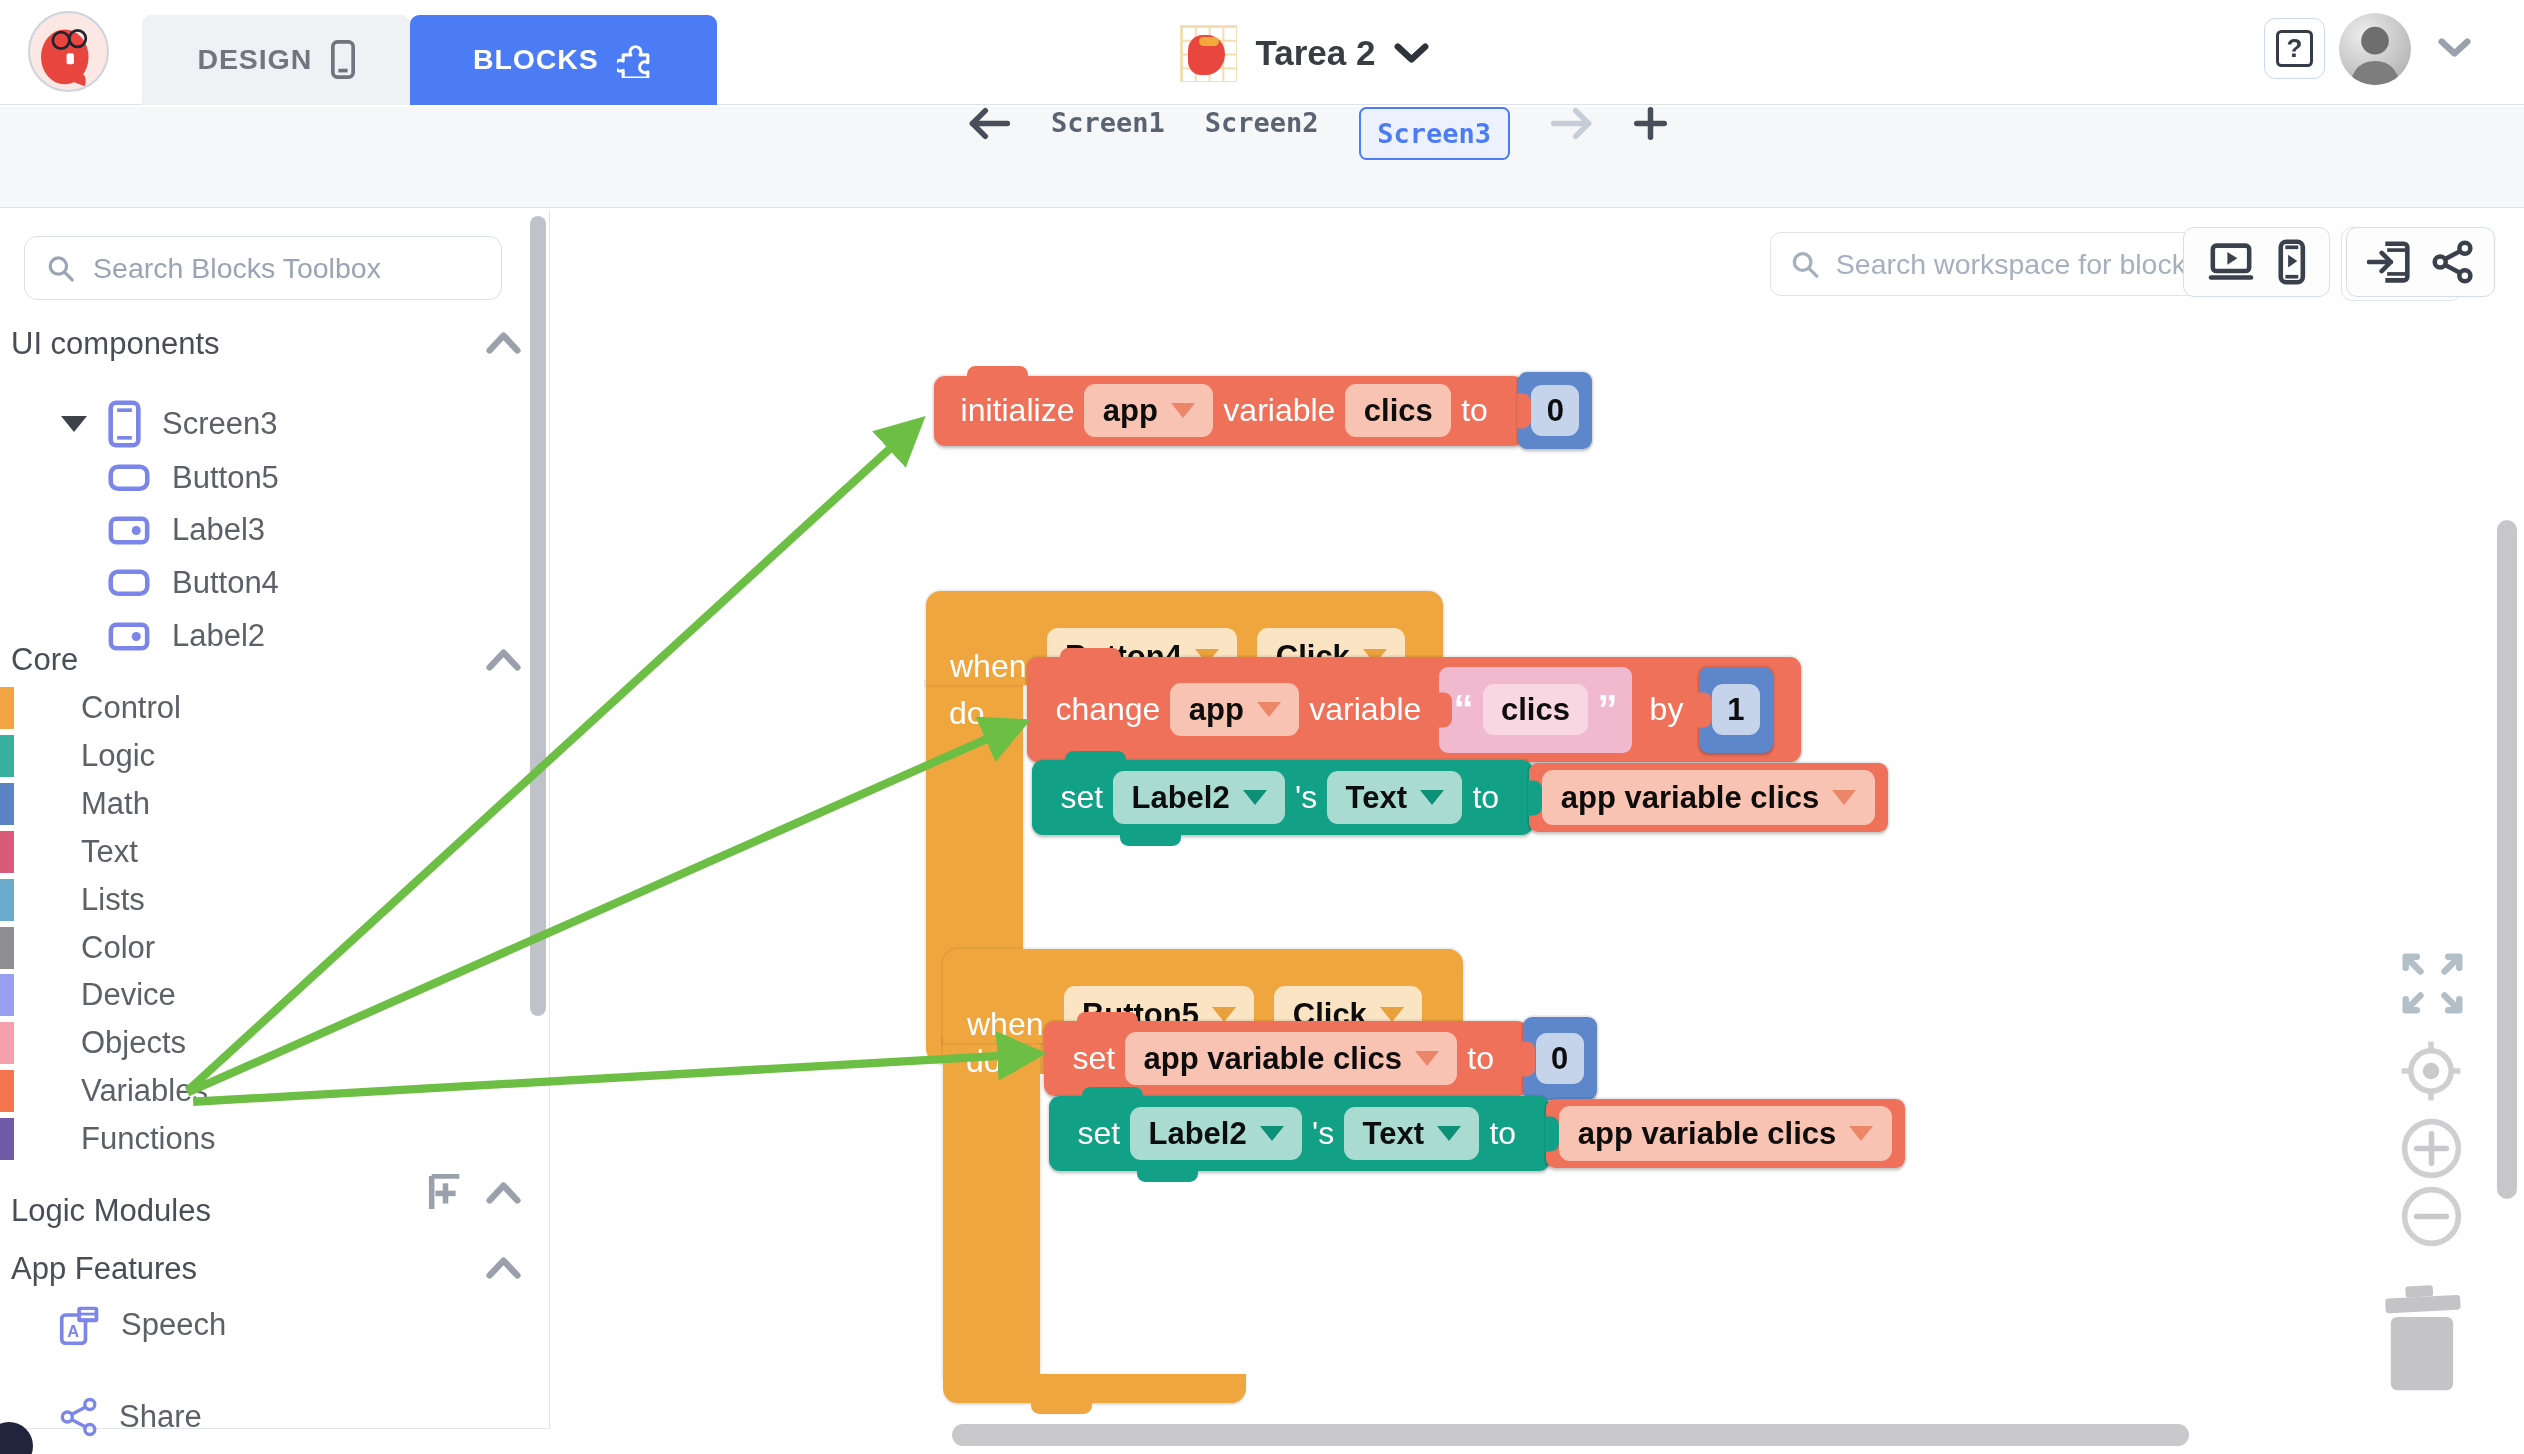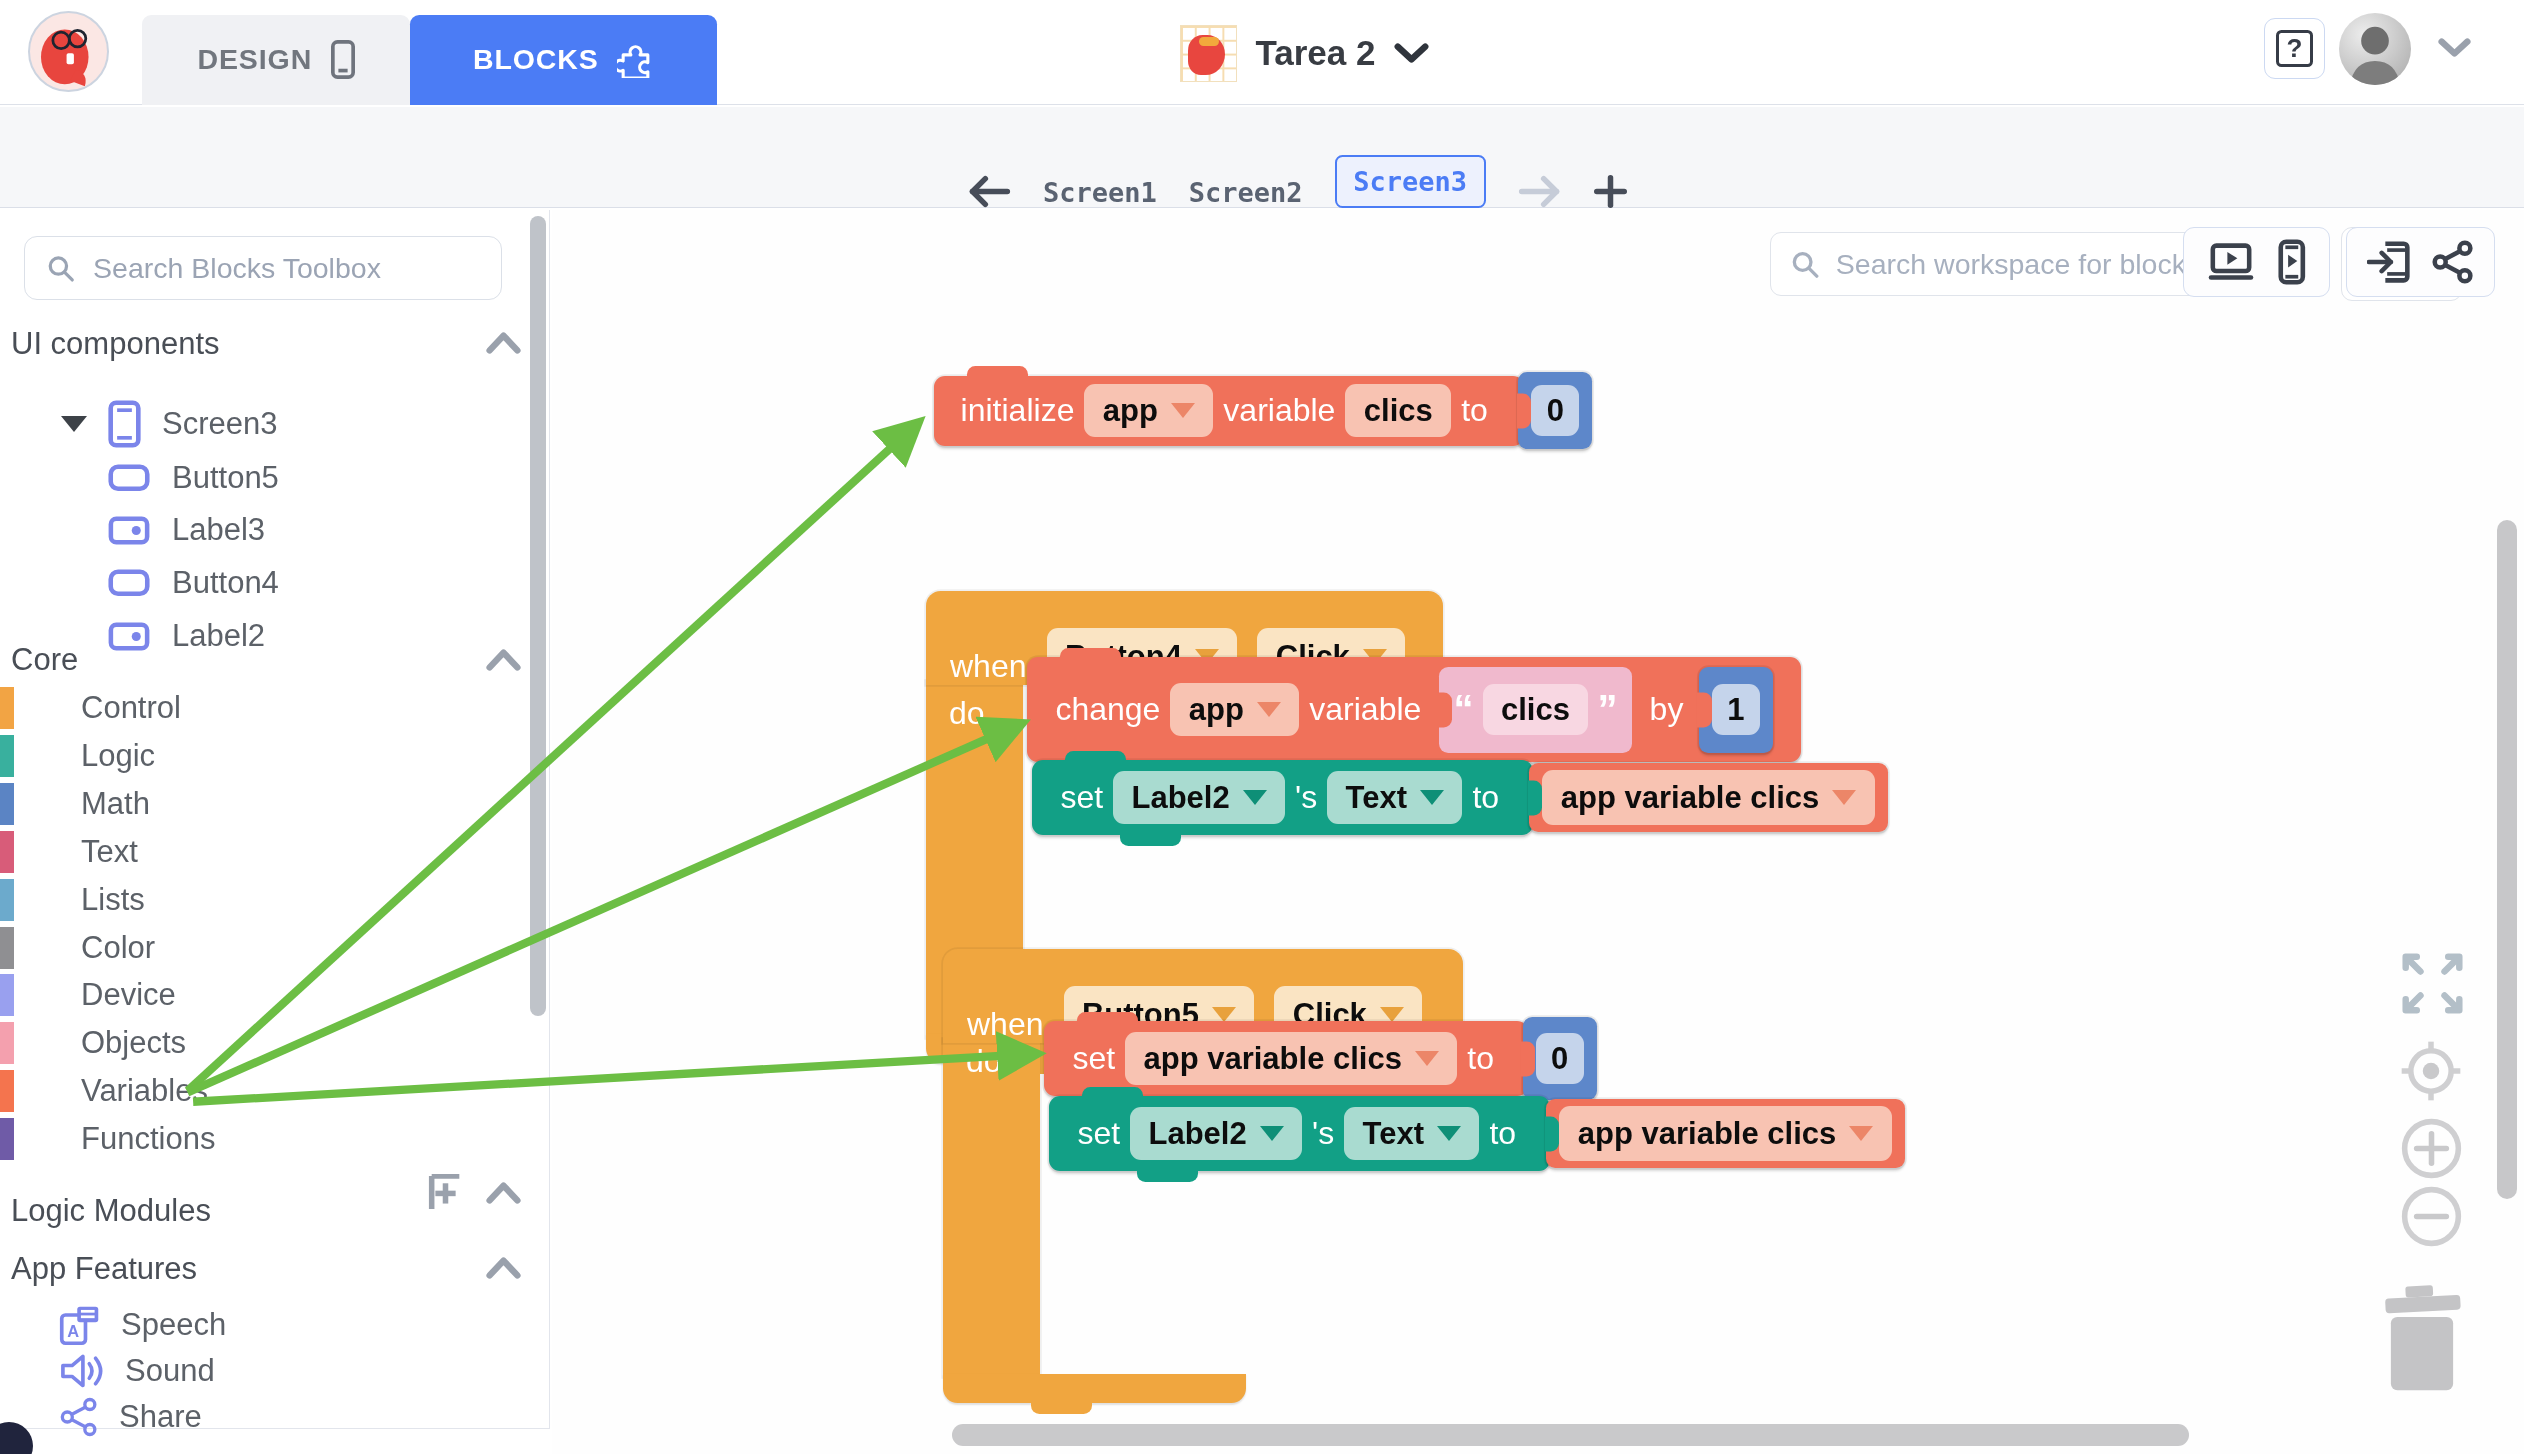--- a/index.html
+++ b/index.html
@@ -20,21 +20,21 @@
   .project-icon::before { content:''; position:absolute; left:18.4px; top:11px; width:20px; height:9.2px; background:#f2a93c; border-radius:5.5px; z-index:2; }
   .project-name { font-size:35px; font-weight:bold; color:#383c43; }
   .help-btn { position:absolute; left:2264px; top:18.4px; width:61px; height:61px; border:1.8px solid #ccd9f2; border-radius:11px; background:#fff; display:flex; align-items:center; justify-content:center; cursor:pointer; }
   .help-glyph { width:37px; height:37px; border:3.7px solid #363c47; border-radius:5.5px; color:#363c47; font-weight:bold; font-size:26px; display:flex; align-items:center; justify-content:center; }
   .avatar { position:absolute; left:2339px; top:13px; width:72px; height:72px; border-radius:50%; background:radial-gradient(circle at 35% 30%, #ededed, #a7a7a7); overflow:hidden; }
   .avatar svg { display:block; }
   .top-chevron { position:absolute; left:2438px; top:37px; }
 
   
   .screenbar { position:absolute; left:0; top:107px; width:2525px; height:101px; background:#f6f7f9; border-bottom:1.8px solid #dbdfe8; z-index:19; }
-  .screen-nav { position:absolute; left:967px; top:0; height:101px; display:flex; align-items:flex-end; gap:32px; }
+  .screen-nav { position:absolute; left:967px; top:0; height:101px; display:flex; align-items:flex-start; gap:40px; }
   .screen-label { font-family:"DejaVu Sans Mono", monospace; font-size:27px; font-weight:bold; color:#5a6372; cursor:pointer; }
   .screen-active { color:#4b7cf5; border:2.8px solid #4b7cf5; background:#edf1fd; border-radius:7.4px; padding:9.2px 16.6px; }
   .icon-btn-group { position:absolute; top:120px; height:70px; display:flex; align-items:center; justify-content:space-evenly; background:#fdfdfe; border:1.8px solid #d5def0; border-radius:11px; }
   .grp-preview { left:2183px; width:147px; }
   .grp-export { left:2346px; width:149px; }
 
   
   .sidebar { position:absolute; left:0; top:210px; width:550px; height:1219px; background:#fff; border-right:1.8px solid #e2e5ec; border-bottom:1.8px solid #e2e5ec; z-index:5; }
   .search-box { position:absolute; left:24px; top:26px; width:478px; height:64px; border:1.8px solid #dbe0e8; border-radius:13px; display:flex; align-items:center; gap:18.4px; padding:0 22px; background:#fff; }
   .search-box input { border:none; outline:none; font-size:28.5px; color:#42474f; width:100%; font-family:"Liberation Sans",sans-serif; background:transparent; }
@@ -328,28 +328,20 @@
 
     <div class="feat-row" style="top:1092px;">
       <svg width="42" height="42" viewBox="0 0 46 46">
         <rect x="3" y="12" width="26" height="31" rx="4" fill="none" stroke="#7b85ea" stroke-width="4"></rect>
         <text x="9" y="36" font-size="18" font-weight="bold" fill="#7b85ea" font-family="Liberation Sans, sans-serif">A</text>
         <rect x="20" y="3" width="23" height="17" rx="3" fill="#7b85ea"></rect>
         <line x1="24" y1="8" x2="39" y2="8" stroke="#fff" stroke-width="3"></line>
         <line x1="24" y1="14" x2="39" y2="14" stroke="#fff" stroke-width="3"></line>
       </svg>
       <span class="lbl">Speech</span>
-    </div>
-    <div class="feat-row" style="top:1138px;">
-      <svg width="46" height="40" viewBox="0 0 50 44">
-        <polygon points="4,16 14,16 26,6 26,38 14,28 4,28" fill="none" stroke="#7b85ea" stroke-width="4" stroke-linejoin="round"></polygon>
-        <path d="M33 14 q6 8 0 16" fill="none" stroke="#7b85ea" stroke-width="4" stroke-linecap="round"></path>
-        <path d="M40 8 q11 14 0 28" fill="none" stroke="#7b85ea" stroke-width="4" stroke-linecap="round"></path>
-      </svg>
-      <span class="lbl">Sound</span>
     </div>
     <div class="feat-row" style="top:1184px;text-align:center;">
       <svg width="40" height="40" viewBox="0 0 46 48">
         <circle cx="9" cy="24" r="6" fill="none" stroke="#7b85ea" stroke-width="4"></circle>
         <circle cx="36" cy="9" r="6" fill="none" stroke="#7b85ea" stroke-width="4"></circle>
         <circle cx="36" cy="39" r="6" fill="none" stroke="#7b85ea" stroke-width="4"></circle>
         <line x1="14" y1="21" x2="31" y2="12" stroke="#7b85ea" stroke-width="4"></line>
         <line x1="14" y1="27" x2="31" y2="36" stroke="#7b85ea" stroke-width="4"></line>
       </svg>
       <span class="lbl">Share</span>

